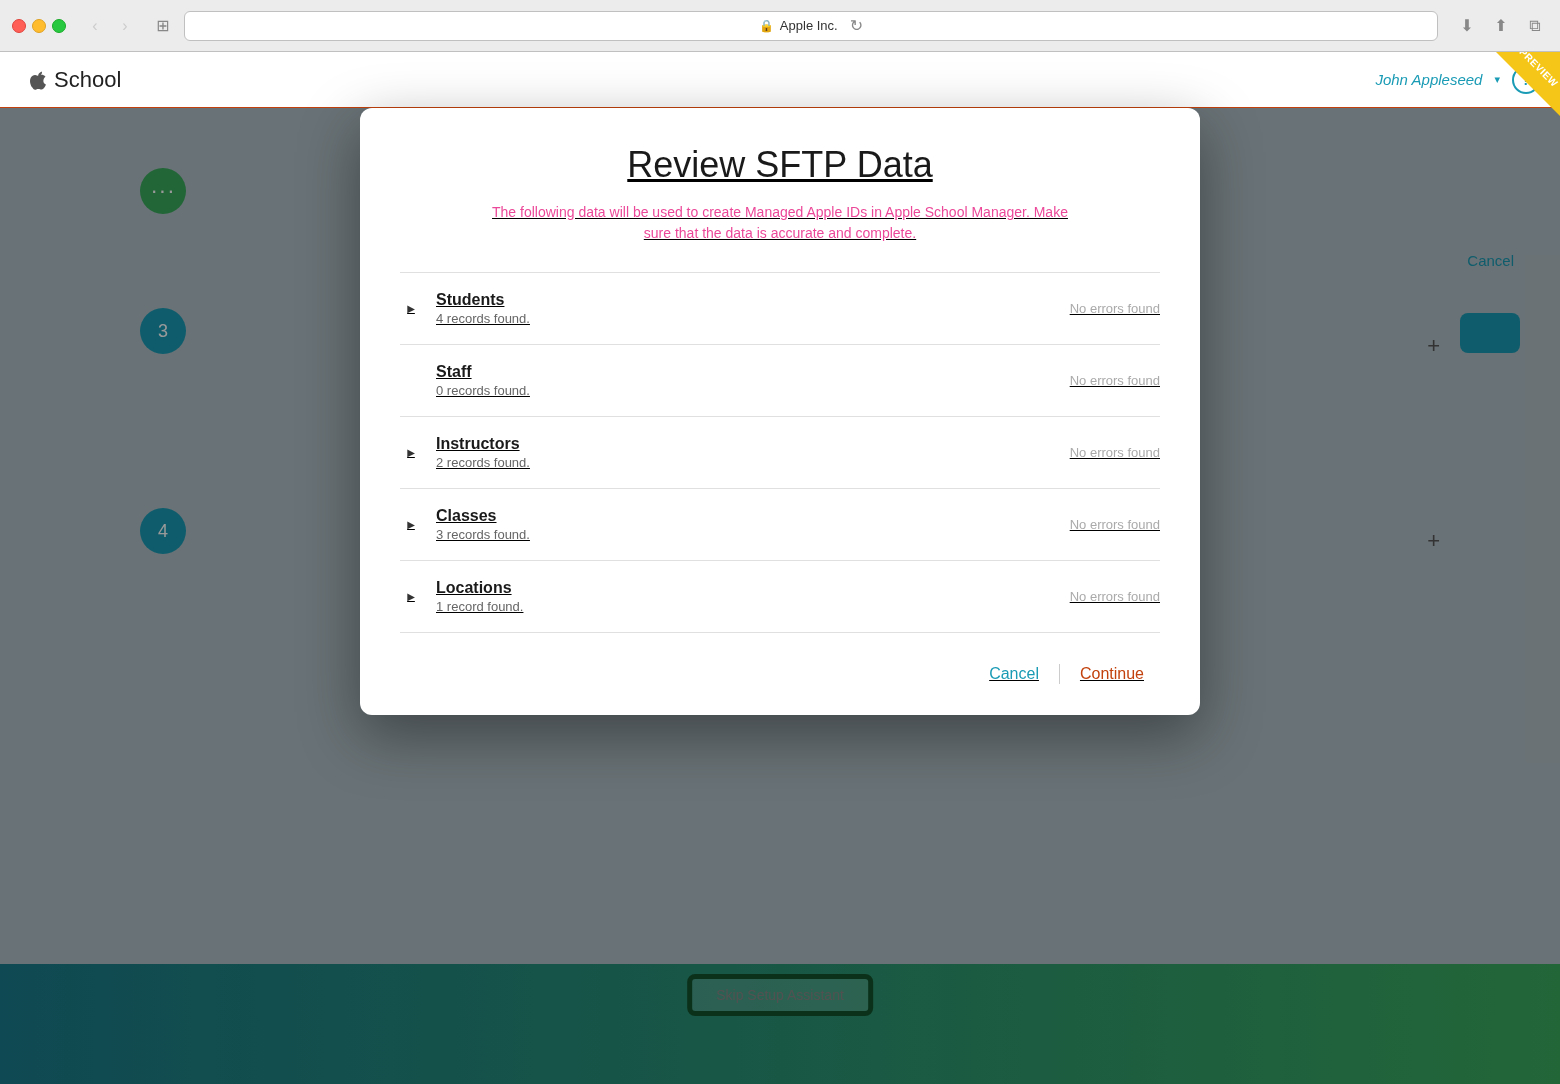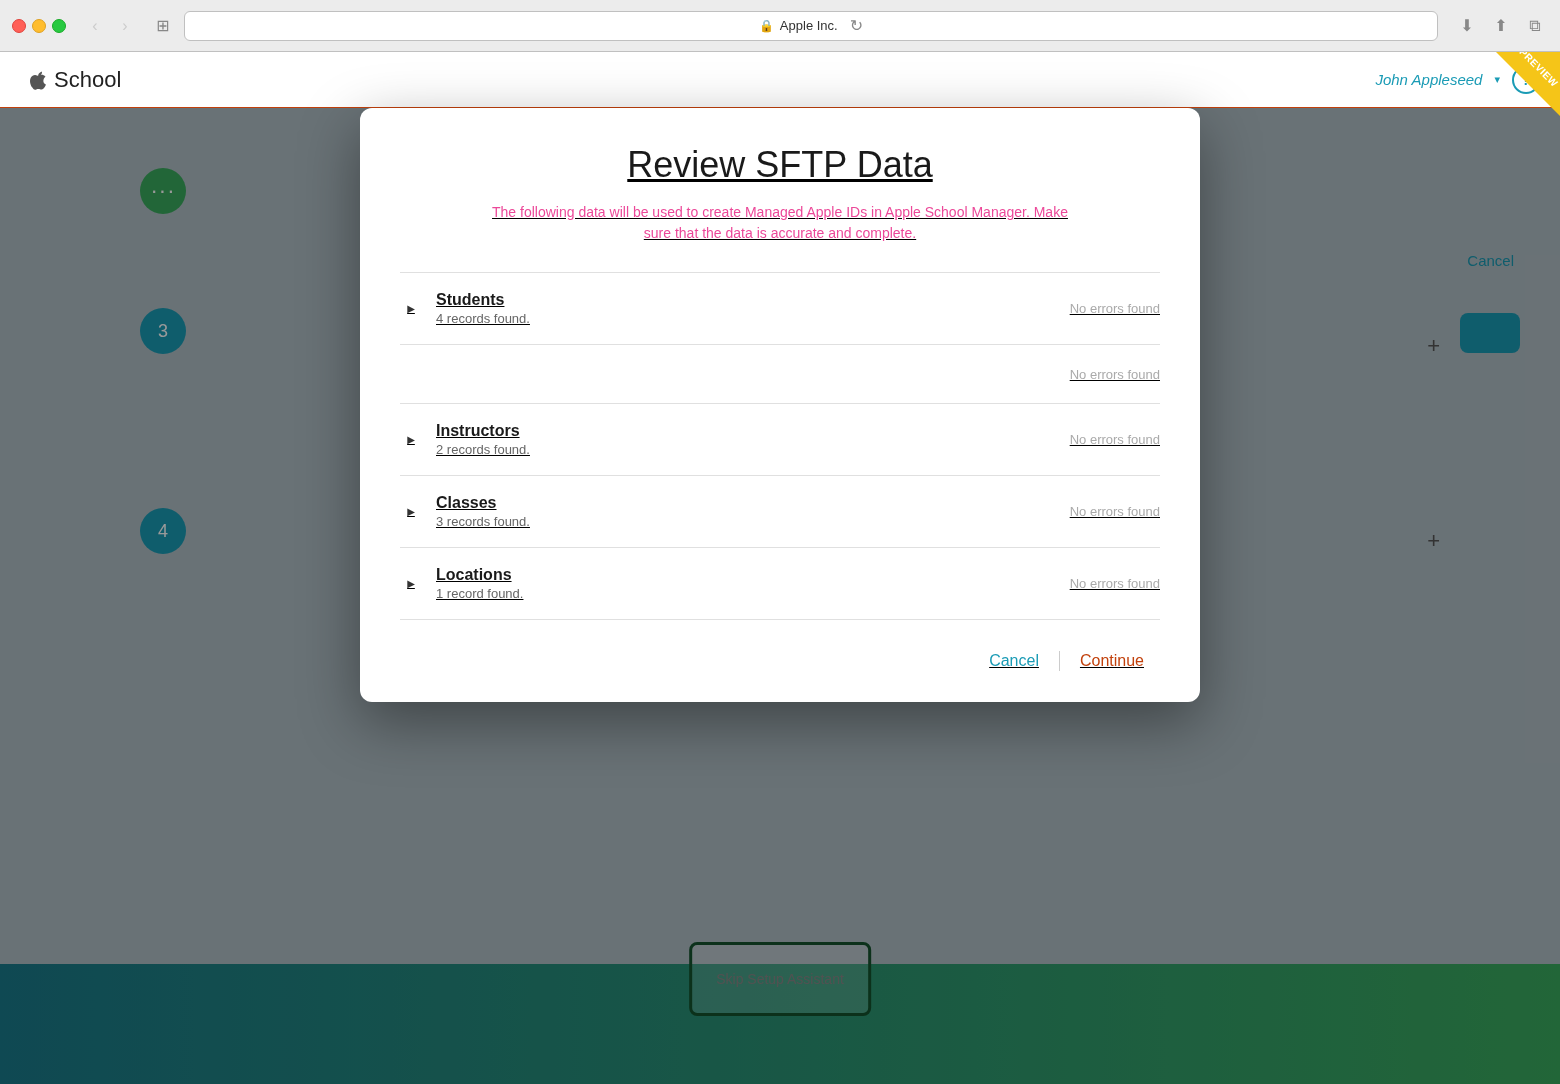--- a/index.html
+++ b/index.html
@@ -223,22 +223,22 @@
       left: 0;
       right: 0;
       height: 120px;
       background: linear-gradient(to right, #1a7a8a, #3aaa5e);
     }
     .bg-skip-btn {
       position: absolute;
       bottom: 68px;
       left: 50%;
       transform: translateX(-50%);
-      border: 3px solid #14532d;
-      padding: 26px 24px;
+      border: 5px solid #14532d;
+      padding: 8px 24px;
       border-radius: 8px;
       color: #888;
       font-size: 14px;
       background: rgba(255,255,255,0.15);
     }
     .bg-add-btn {
       position: absolute;
       color: #555;
       font-size: 22px;
     }
@@ -450,20 +450,24 @@
   <div class="data-row">
         <div class="row-expand-btn">▶</div>
         <div class="row-info">
           <div class="row-title">Students</div>
           <div class="row-count">4 records found.</div>
         </div>
         <div class="row-status">No errors found</div>
       </div>
       <div class="data-row">
         <div class="row-expand-btn"></div>
+        <div class="row-info">
+          <div class="row-title">Staff</div>
+          <div class="row-count">0 records found.</div>
+        </div>
         <div class="row-status">No errors found</div>
       </div>
       <div class="data-row">
         <div class="row-expand-btn">▶</div>
         <div class="row-info">
           <div class="row-title">Instructors</div>
           <div class="row-count">2 records found.</div>
         </div>
         <div class="row-status">No errors found</div>
       </div>

